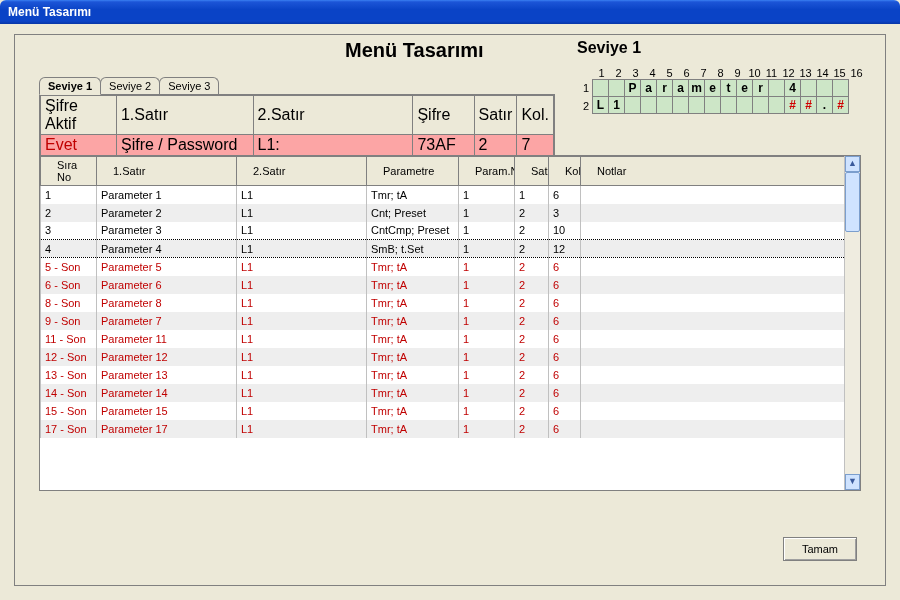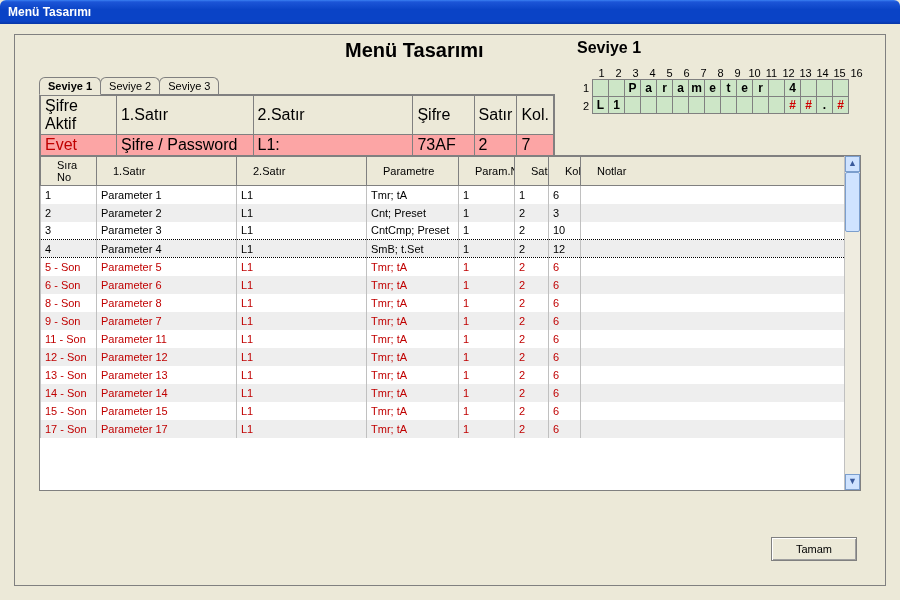--- a/index.html
+++ b/index.html
@@ -79,21 +79,21 @@
     text-align:center; line-height:12px; color:#3a5a9c;
   }
   .vscroll .track { position:absolute; top:16px; bottom:16px; left:0; right:0; background:#efece0;}
   .vscroll .thumb {
     position:absolute; top:0; left:0; right:0; height:60px;
     background:#cfe3ff; border:1px solid #7b9ecd; border-radius:2px;
   }
   .vscroll .btn.down { position:absolute; bottom:0; left:0; right:0;}
 
   .ok-btn {
-    position:absolute; right:28px; bottom:24px; width:86px; height:24px;
+    position:absolute; right:28px; bottom:24px; width:74px; height:24px;
     background:#ece9d8; border:1px solid #808080; font-size:11px; cursor:pointer;
     box-shadow: inset 1px 1px 0 #fff, inset -1px -1px 0 #a0a0a0;
   }
 </style>
 </head>
 <body>
 
 <div class="window">
   <div class="titlebar">
     <span>Menü Tasarımı</span>

